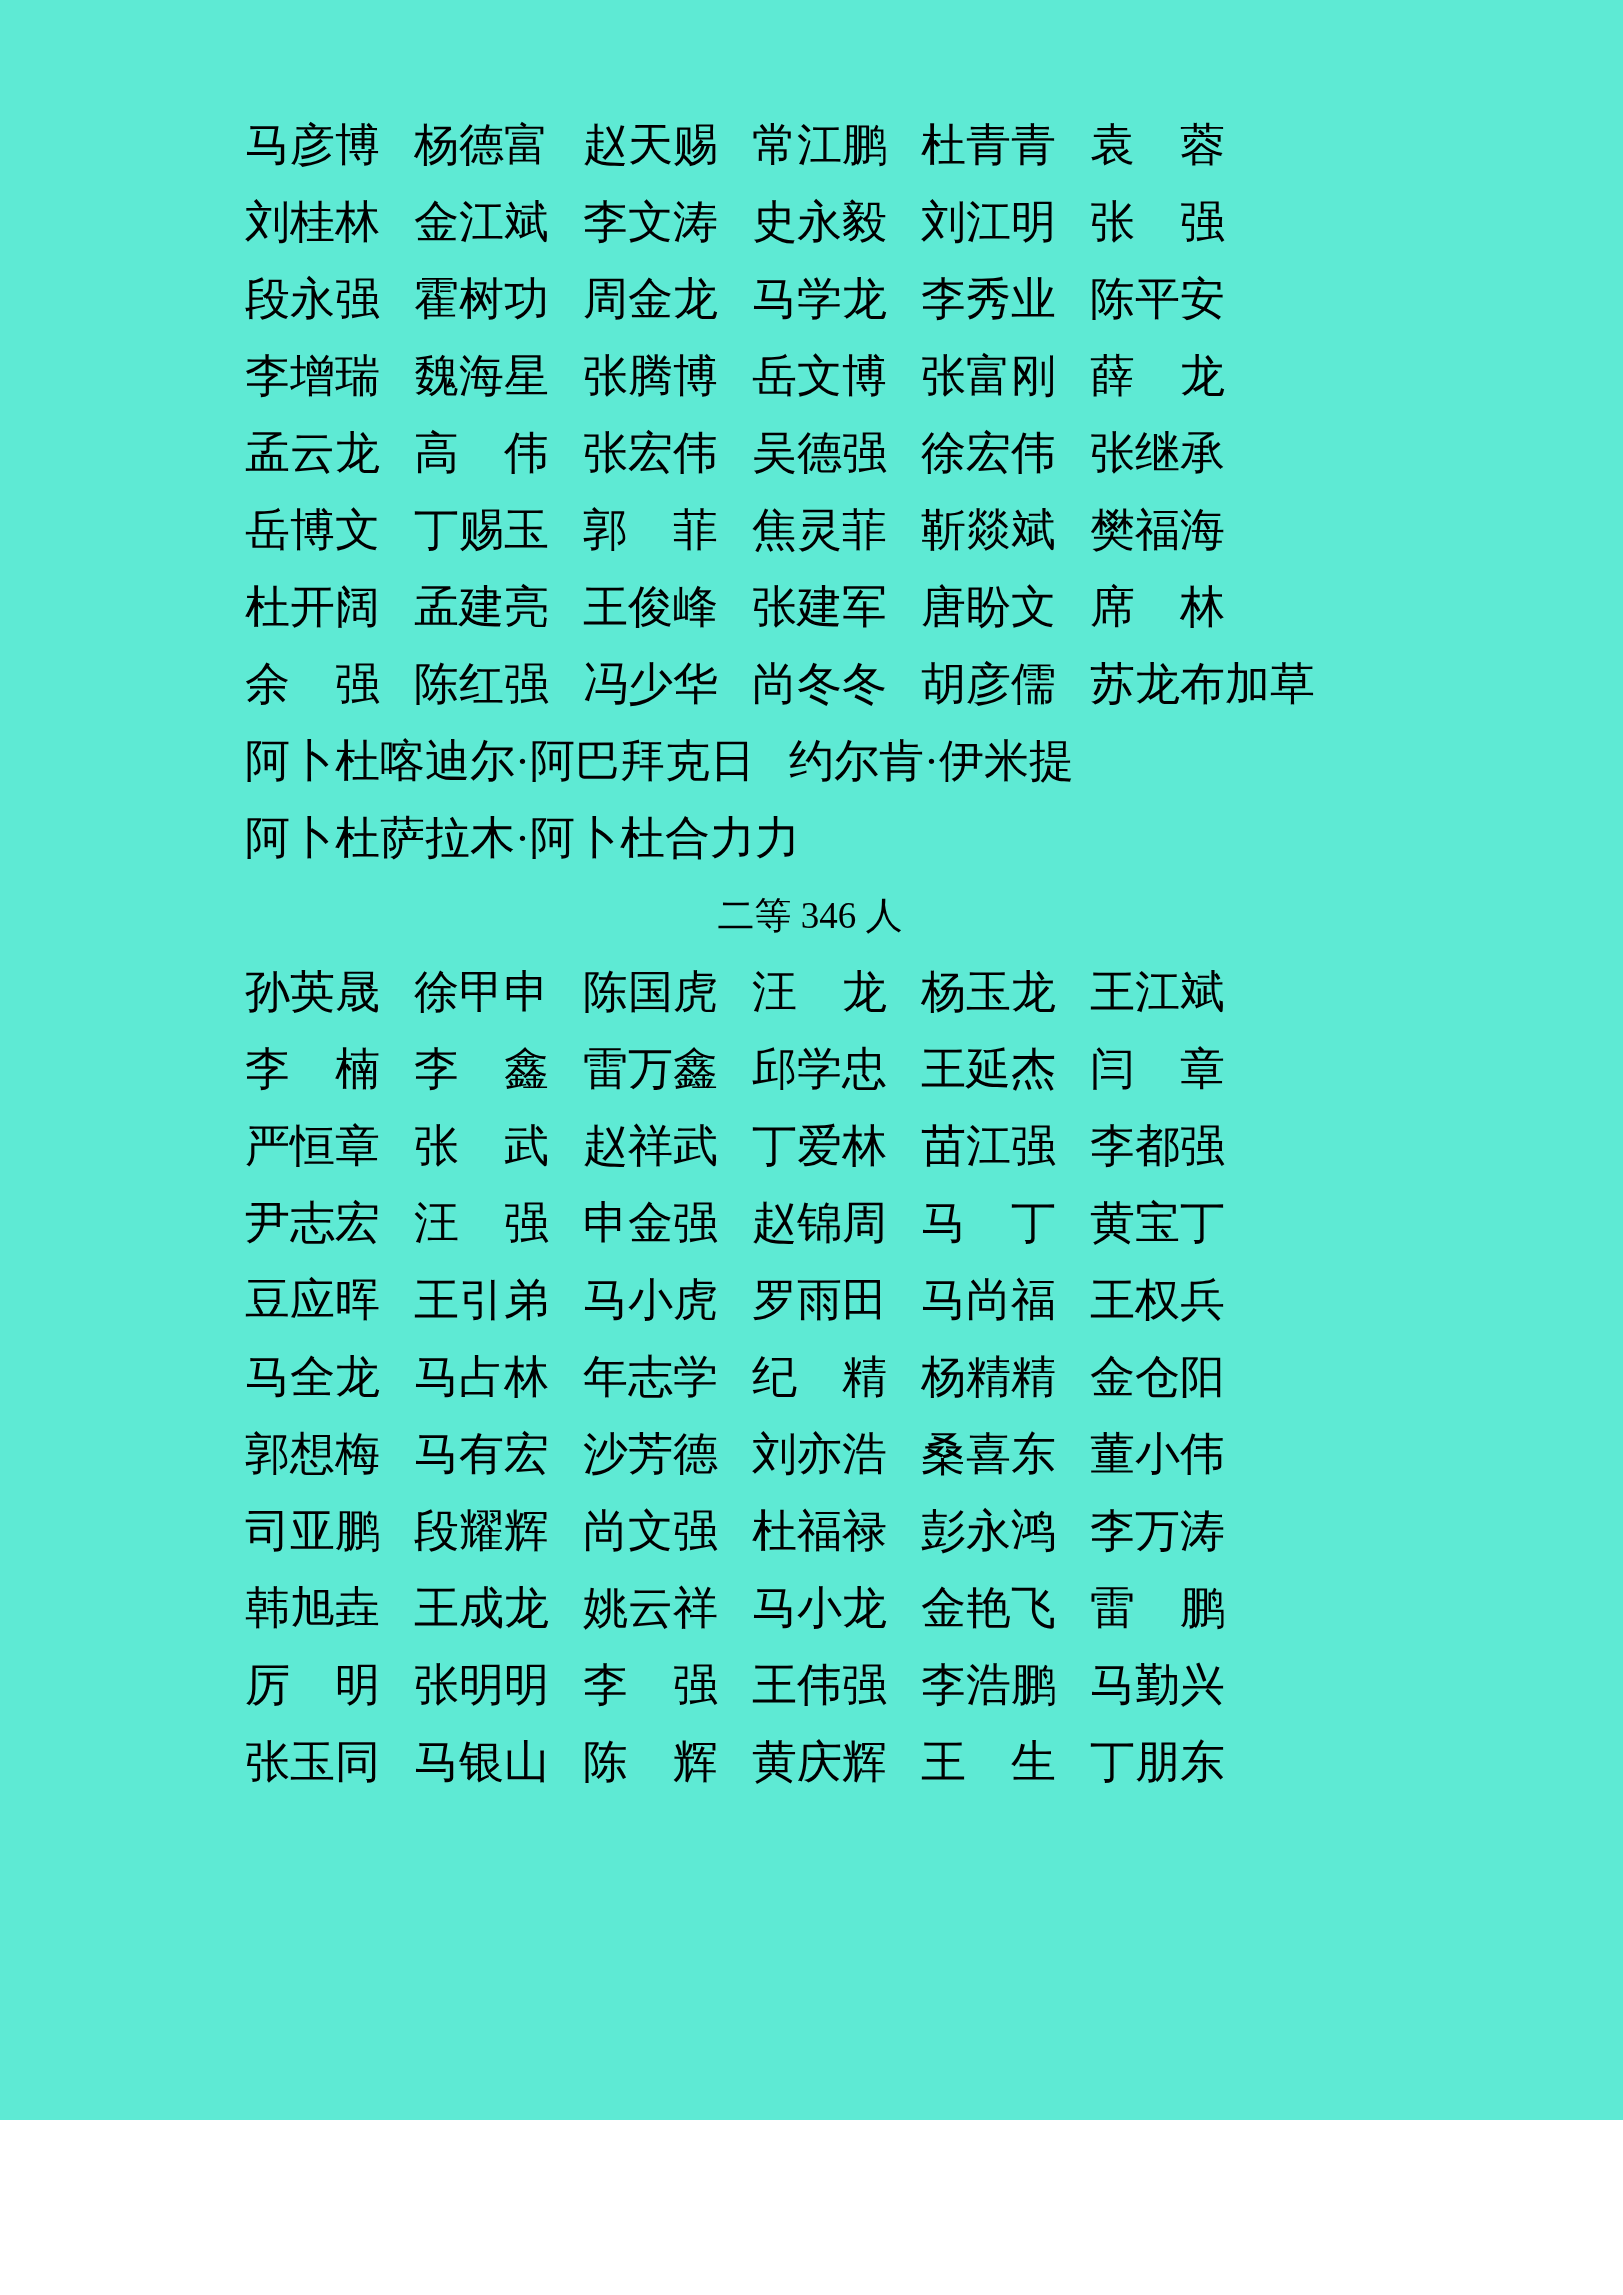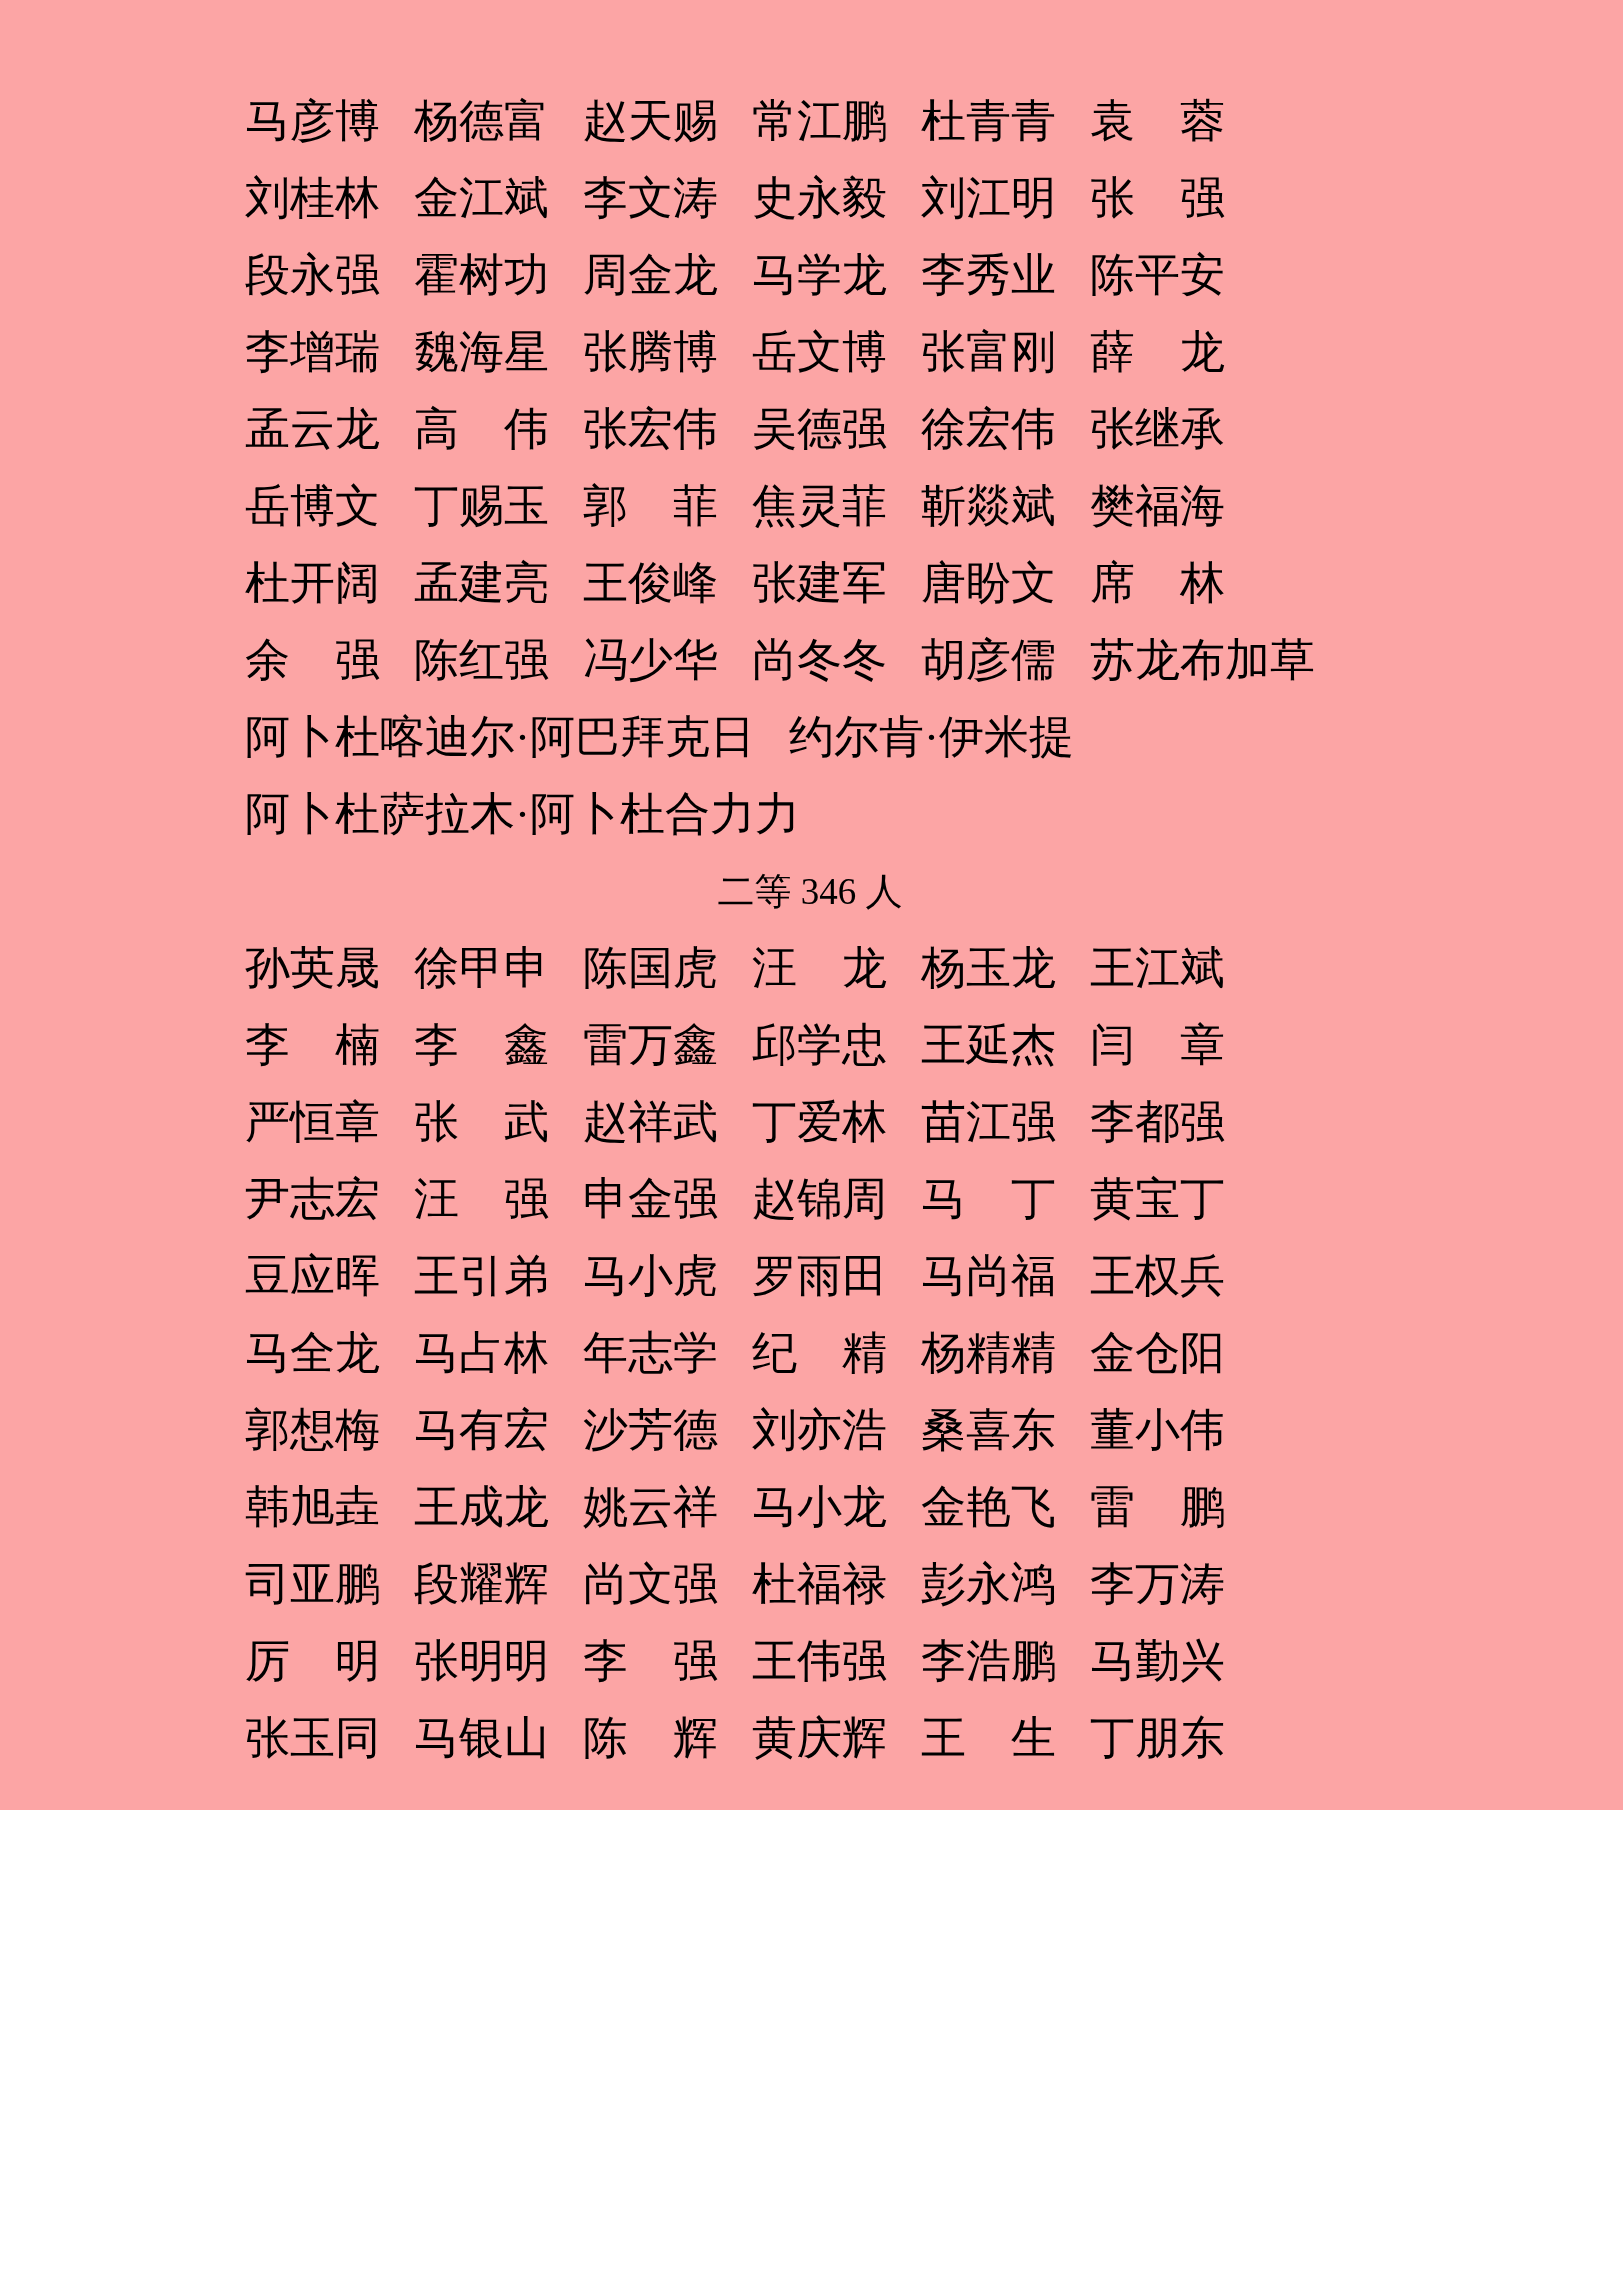--- a/index.html
+++ b/index.html
@@ -9,23 +9,23 @@
   }
   body {
     width: 1623px;
     height: 2295px;
     font-family: "Liberation Serif", "DejaVu Serif", serif;
     color: #000000;
   }
   .page {
     box-sizing: border-box;
     width: 1623px;
-    height: 1810px;
-    padding: 83px 0 0 245px;
-    background: #fca5a5;
+    height: 2120px;
+    padding: 107px 0 0 245px;
+    background: #5eead4;
     overflow: hidden;
   }
   .name-grid { display: block; }
   .row {
     height: 77px;
     display: flex;
     align-items: center;
     column-gap: 34px;
     white-space: nowrap;
   }
@@ -181,36 +181,36 @@
       </div>
       <div class="row">
         <span class="name n3">郭想梅</span>
         <span class="name n3">马有宏</span>
         <span class="name n3">沙芳德</span>
         <span class="name n3">刘亦浩</span>
         <span class="name n3">桑喜东</span>
         <span class="name n3">董小伟</span>
       </div>
       <div class="row">
+        <span class="name n3">司亚鹏</span>
+        <span class="name n3">段耀辉</span>
+        <span class="name n3">尚文强</span>
+        <span class="name n3">杜福禄</span>
+        <span class="name n3">彭永鸿</span>
+        <span class="name n3">李万涛</span>
+      </div>
+      <div class="row">
         <span class="name n3">韩旭垚</span>
         <span class="name n3">王成龙</span>
         <span class="name n3">姚云祥</span>
         <span class="name n3">马小龙</span>
         <span class="name n3">金艳飞</span>
         <span class="name n3">雷　鹏</span>
       </div>
       <div class="row">
-        <span class="name n3">司亚鹏</span>
-        <span class="name n3">段耀辉</span>
-        <span class="name n3">尚文强</span>
-        <span class="name n3">杜福禄</span>
-        <span class="name n3">彭永鸿</span>
-        <span class="name n3">李万涛</span>
-      </div>
-      <div class="row">
         <span class="name n3">厉　明</span>
         <span class="name n3">张明明</span>
         <span class="name n3">李　强</span>
         <span class="name n3">王伟强</span>
         <span class="name n3">李浩鹏</span>
         <span class="name n3">马勤兴</span>
       </div>
       <div class="row">
         <span class="name n3">张玉同</span>
         <span class="name n3">马银山</span>

